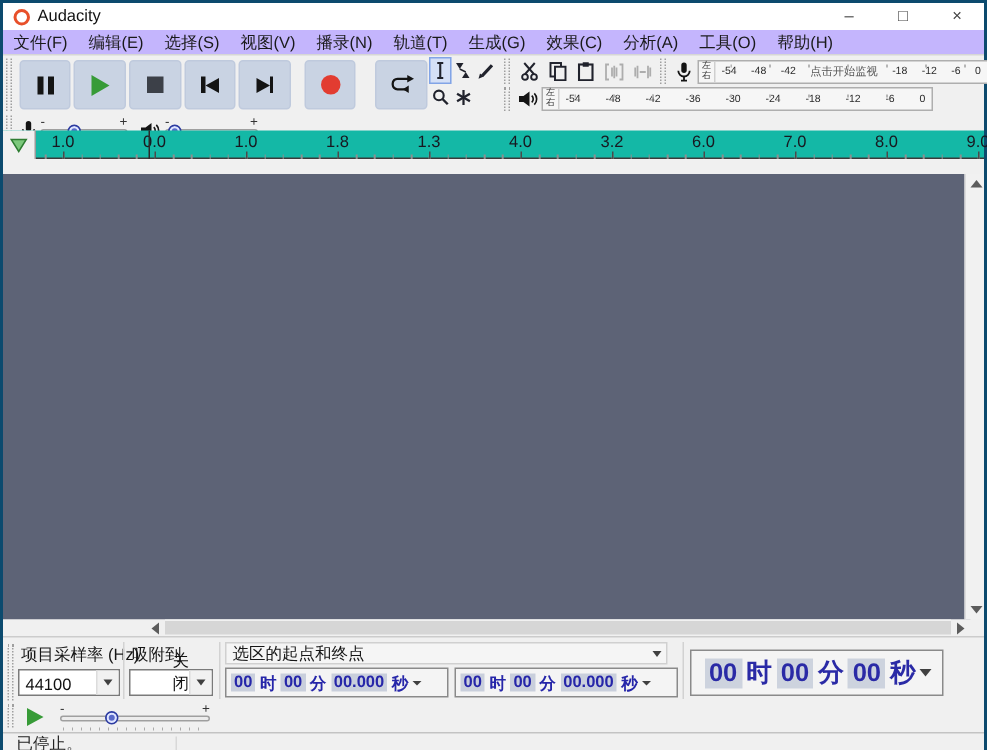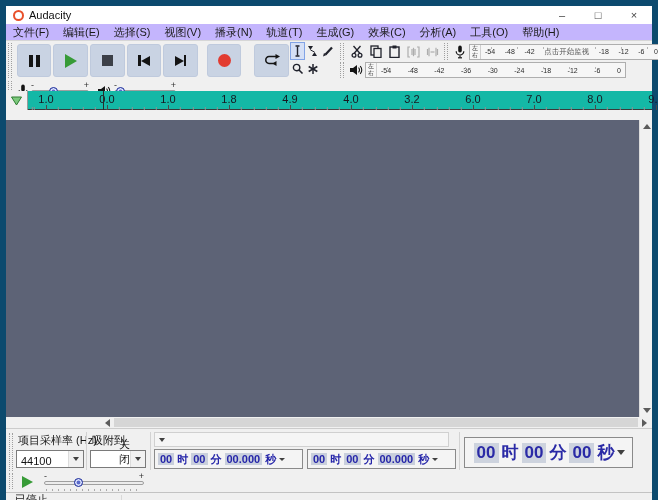--- a/index.html
+++ b/index.html
@@ -1,18 +1,18 @@
 <!DOCTYPE html>
 <html><head>
 <meta charset="utf-8">
 <style>
   *{margin:0;padding:0;box-sizing:border-box;}
   html,body{width:658px;height:500px;}
   body{font-family:"Liberation Sans","DejaVu Sans",sans-serif;font-size:11px;color:#1a1a1a;background:#f0f0f0;position:relative;overflow:hidden;}
-  .app{position:absolute;inset:0;border:6px solid #0c4a6e;background:#f0f0f0;}
+  .app{position:absolute;inset:0;border:2px solid #0c4a6e;background:#f0f0f0;}
 
   
   .titlebar{position:absolute;left:0;top:0;width:100%;height:18px;background:#ffffff;display:flex;align-items:center;}
   .logo{width:11px;height:11px;border-radius:50%;border:2.5px solid #e8502a;margin:0 5px 0 7px;}
   .title{font-size:11px;color:#111;}
   .wincontrols{margin-left:auto;display:flex;height:100%;}
   .winbtn{width:36px;height:18px;display:flex;align-items:center;justify-content:center;font-size:11px;color:#444;}
 
   
   .menubar{position:absolute;left:0;top:18px;width:100%;height:16px;background:#c4b5fd;display:flex;align-items:center;}
@@ -370,21 +370,21 @@
       <svg width="13" height="10" viewBox="0 0 13 10">
           <polygon points="1.5,1 11.5,1 6.5,9" fill="#7cc87c" stroke="#2e7d32" stroke-width="1"></polygon>
         </svg>
     </div>
     <div class="ruler">
       <div class="minorticks"></div>
       <span class="rl" style="left:5px;">1.0</span>
       <span class="rl" style="left:66px;">0.0</span>
       <span class="rl" style="left:127px;">1.0</span>
       <span class="rl" style="left:188px;">1.8</span>
-      <span class="rl" style="left:249px;">4.9</span>
+      <span class="rl" style="left:249px;">1.3</span>
       <span class="rl" style="left:310px;">4.0</span>
       <span class="rl" style="left:371px;">3.2</span>
       <span class="rl" style="left:432px;">6.0</span>
       <span class="rl" style="left:493px;">7.0</span>
       <span class="rl" style="left:554px;">8.0</span>
       <span class="rl" style="left:615px;">9.0</span>
       <div class="majortick" style="left:18px;"></div>
       <div class="majortick" style="left:79px;"></div>
       <div class="majortick" style="left:140px;"></div>
       <div class="majortick" style="left:201px;"></div>
@@ -430,20 +430,21 @@
     <div class="vsep" style="left:80px;"></div>
     <span class="slabel" style="left:86px;top:4px;">吸附到</span>
     <div class="combo" style="left:84px;top:21px;width:56px;padding-left:24px;">
       <span class="ctext">关闭</span>
       <span class="carrow">
           <span class="caret"></span>
         </span>
     </div>
     <div class="vsep" style="left:144px;"></div>
     <div class="rangecombo">
+      <span>选区的起点和终点</span>
       <span class="caret"></span>
     </div>
     <div class="timefield" style="left:148px;width:149px;">
       <span class="seg">00</span>
       <span class="unit">时</span>
       <span class="seg">00</span>
       <span class="unit">分</span>
       <span class="seg">00.000</span>
       <span class="unit">秒</span>
       <span class="caret"></span>

